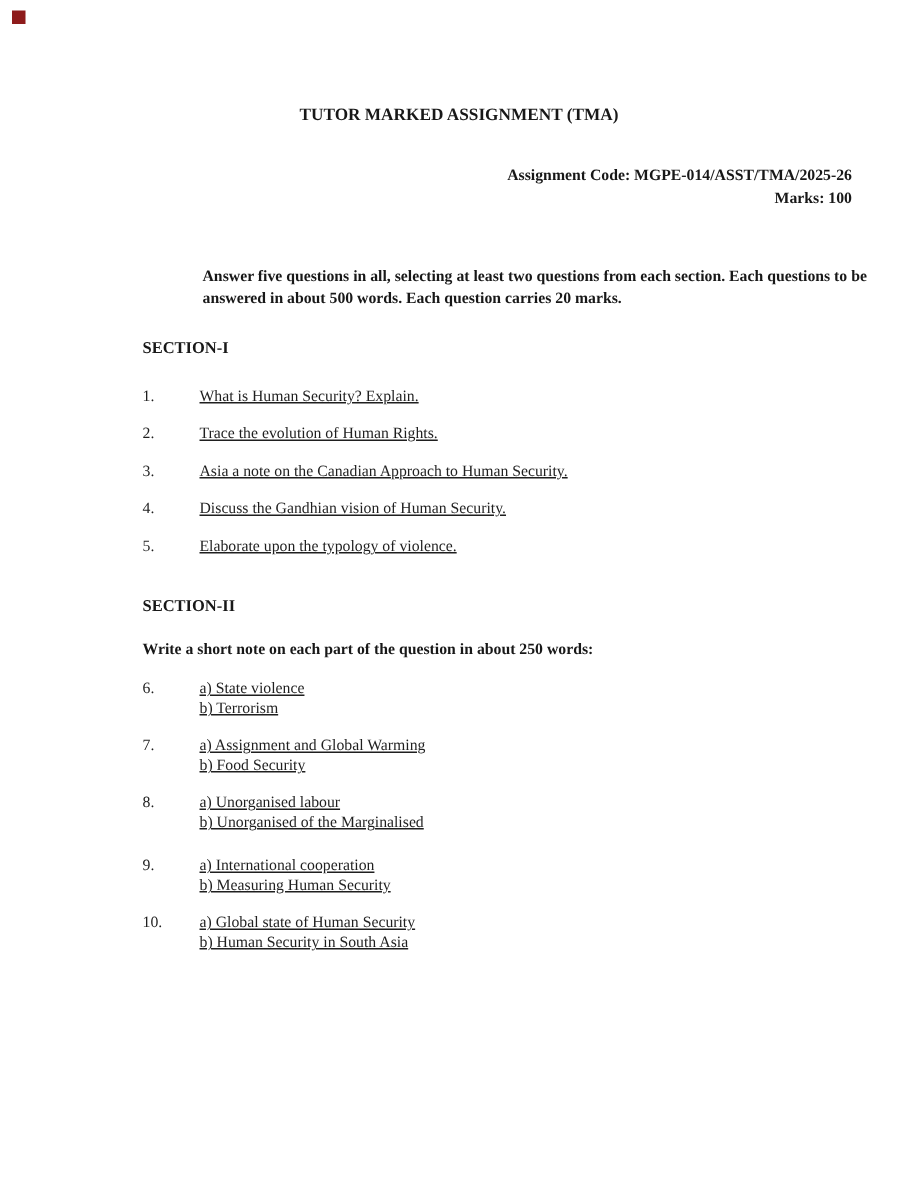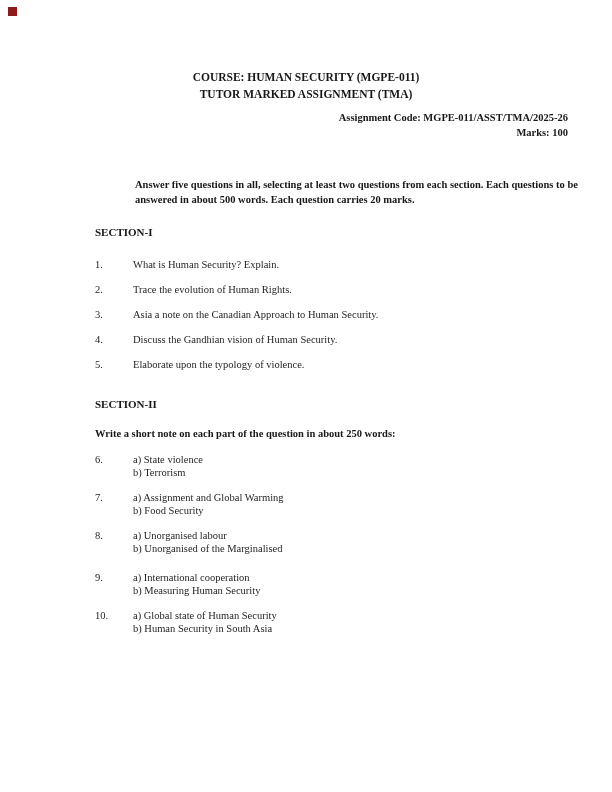--- a/index.html
+++ b/index.html
@@ -86,37 +86,36 @@
     display: flex;
     align-items: flex-start;
   }
   .section1-list .q-row { margin-bottom: 12px; }
   .section2-list .q-row { margin-bottom: 12px; }
   .section2-list .q-row.gap-lg { margin-bottom: 16px; }
   .q-num {
     width: 38px;
     flex: 0 0 38px;
   }
-  .q-text { flex: 1; }
+  .q-text { flex: 1; text-decoration: underline; }
   .q-part { display: block; }
 </style>
 </head>
 <body>
 
 <div class="page">
 
   <div class="corner-marker" style="background: rgb(142, 27, 27);"></div>
 
   <div class="doc-header">
-    <div>COURSE: HUMAN SECURITY (MGPE-011)</div>
     <div>TUTOR MARKED ASSIGNMENT (TMA)</div>
   </div>
 
   <div class="codes-block">
-    <div>Assignment Code: MGPE-011/ASST/TMA/2025-26</div>
+    <div>Assignment Code: MGPE-014/ASST/TMA/2025-26</div>
     <div>Marks: 100</div>
   </div>
 
   <div class="instructions">
     <div>Answer five questions in all, selecting at least two questions from each section. Each questions to be</div>
     <div>answered in about 500 words. Each question carries 20 marks.</div>
   </div>
 
   <div class="section-title section1-title">SECTION-I</div>
 

